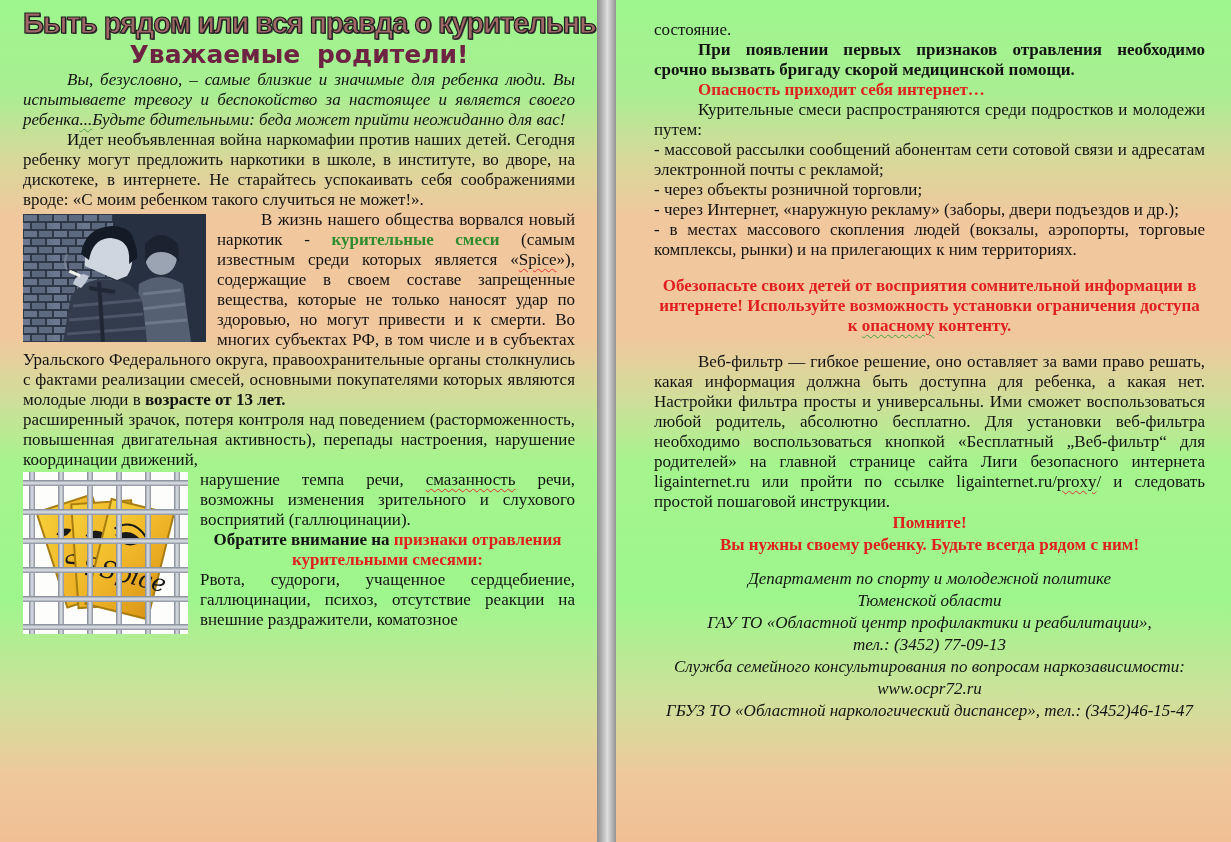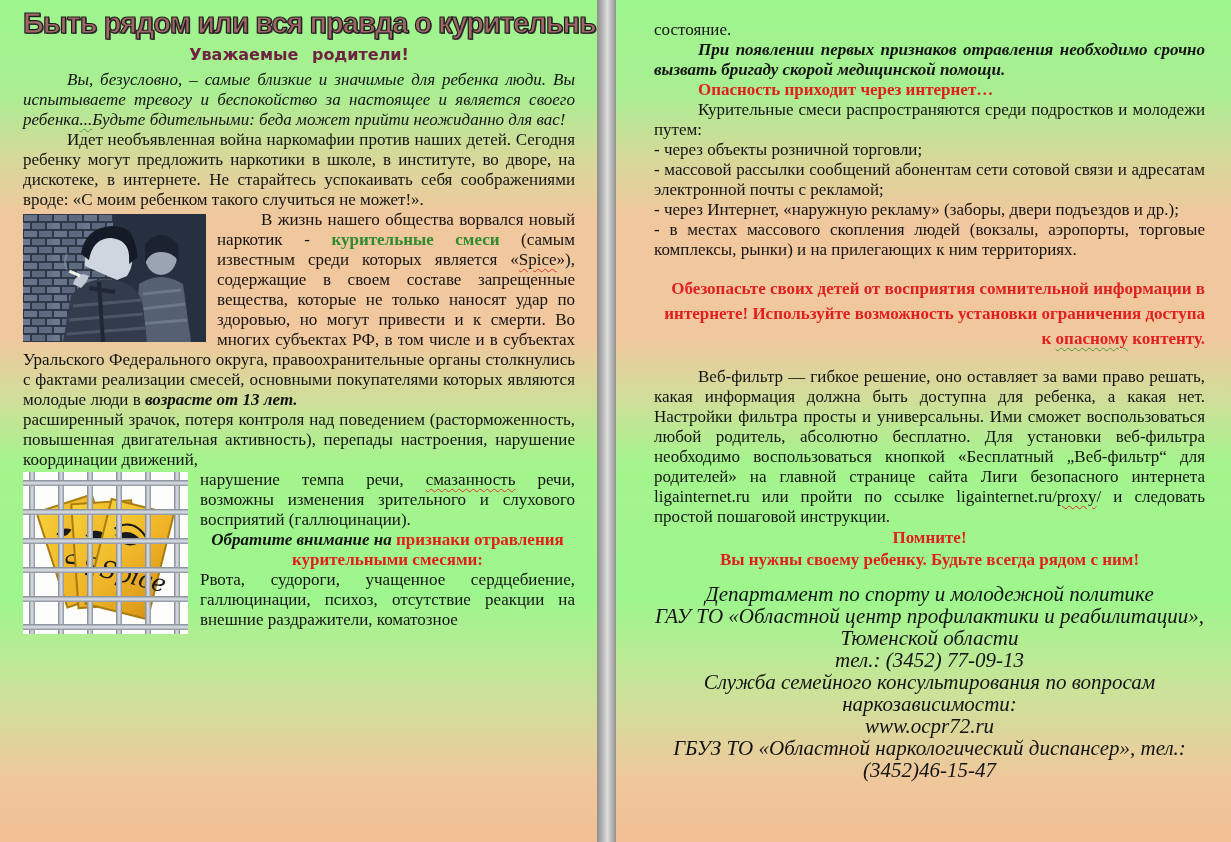--- a/index.html
+++ b/index.html
@@ -20,40 +20,40 @@
     background:linear-gradient(90deg,#8d8d8d 0%,#c7c7c7 40%,#dedede 55%,#919191 100%);
   }
   .doc-title{
     font-family:"Liberation Sans",sans-serif;font-weight:bold;font-size:29px;
     text-align:center;color:#a06767;letter-spacing:-1px;line-height:34px;
     -webkit-text-stroke:1.2px #1d1d1d;
     text-shadow:1px 1px 0 #4a4a4a;
     margin-bottom:2px;white-space:nowrap;
   }
   .parents-heading{
-    font-family:"DejaVu Sans",sans-serif;font-weight:bold;font-size:16px;
+    font-family:"DejaVu Sans",sans-serif;font-weight:bold;font-size:25px;
     color:#6e2342;text-align:center;word-spacing:8px;line-height:26px;margin-bottom:2px;
   }
   p{margin:0;font-size:17px;line-height:20px;text-align:justify;}
   .ind{text-indent:44px;}
   .center{text-align:center;}
   .it{font-style:italic;}
-  .b{font-weight:bold;font-style:italic;}
+  .b{font-weight:bold;}
   .red{color:#e01f1f;font-weight:bold;}
   .green-b{color:#2e8b2e;font-weight:bold;margin-top:20px;}
   .wavy-red{text-decoration:underline wavy #e03030 1px;text-underline-offset:3px;}
   .wavy-green{text-decoration:underline wavy #46a33c 1px;text-underline-offset:3px;}
   .photo-float{float:left;width:183px;height:128px;margin:4px 11px 2px 0;}
   .spice-float{float:left;width:165px;height:162px;margin:2px 12px 2px 0;}
   .photo-float svg,.spice-float svg{display:block;width:100%;height:100%;}
   .sp-above{margin-top:16px;}
   .footer-credits{margin-top:12px;}
-  .footer-credits p{font-style:italic;text-align:center;font-size:21px;line-height:22px;}
+  .footer-credits p{font-style:italic;text-align:center;font-size:17px;line-height:22px;}
   .remember p{line-height:22px;}
-  .protect-warning p{line-height:25px;text-align:right;}
+  .protect-warning p{line-height:20px;}
 </style>
 </head>
 <body>
 
 <div class="page" id="page-left">
 
   <div class="doc-title">Быть рядом или вся правда о курительных смесях...</div>
 
   <div class="parents-heading">Уважаемые родители!</div>
 
@@ -166,45 +166,45 @@
 </div>
 
 <div id="divider"></div>
 
 <div class="page" id="page-right">
 
   <p>состояние.</p>
 
   <p class="ind b">При появлении первых признаков отравления необходимо срочно вызвать бригаду скорой медицинской помощи.</p>
 
-  <p class="ind"><span class="red">Опасность приходит через интернет…</span></p>
+  <p class="ind"><span class="red">Опасность приходит себя интернет…</span></p>
 
   <p class="ind">Курительные смеси распространяются среди подростков и молодежи путем:</p>
 
   <div>
+    <p>- массовой рассылки сообщений абонентам сети сотовой связи и адресатам электронной почты с рекламой;</p>
     <p>- через объекты розничной торговли;</p>
-    <p>- массовой рассылки сообщений абонентам сети сотовой связи и адресатам электронной почты с рекламой;</p>
     <p>- через Интернет, «наружную рекламу» (заборы, двери подъездов и др.);</p>
     <p>- в местах массового скопления людей (вокзалы, аэропорты, торговые комплексы, рынки) и на прилегающих к ним территориях.</p>
   </div>
 
   <div class="protect-warning sp-above">
     <p class="center"><span class="red">Обезопасьте  своих детей от восприятия сомнительной информации  в интернете! Используйте возможность установки ограничения  доступа к </span><span class="red wavy-green">опасному</span><span class="red"> контенту.</span></p>
   </div>
 
   <p class="ind sp-above"><span>Веб-фильтр — гибкое решение, оно оставляет за вами право решать, какая информация должна быть доступна для ребенка, а какая нет. Настройки фильтра просты и универсальны. Ими сможет воспользоваться любой родитель, абсолютно бесплатно. Для установки веб-фильтра необходимо воспользоваться кнопкой «Бесплатный „Веб-фильтр“ для родителей» на главной странице сайта Лиги безопасного интернета ligainternet.ru или пройти по ссылке ligainternet.ru/</span><span class="wavy-red">proxy</span><span>/  и следовать простой пошаговой инструкции.</span></p>
 
   <div class="remember">
     <p class="center"><span class="red">Помните!</span></p>
     <p class="center"><span class="red">Вы нужны своему ребенку. Будьте всегда рядом с ним!</span></p>
   </div>
 
   <div class="footer-credits">
     <p>Департамент по спорту и молодежной политике</p>
+    <p>Тюменской области</p>
     <p>ГАУ ТО «Областной центр профилактики и реабилитации»,</p>
-    <p>Тюменской области</p>
     <p>тел.: (3452) 77-09-13</p>
     <p>Служба семейного  консультирования по вопросам наркозависимости:</p>
     <p>www.ocpr72.ru</p>
     <p>ГБУЗ ТО «Областной наркологический диспансер», тел.: (3452)46-15-47</p>
   </div>
 
 </div>
 
 </body></html>

